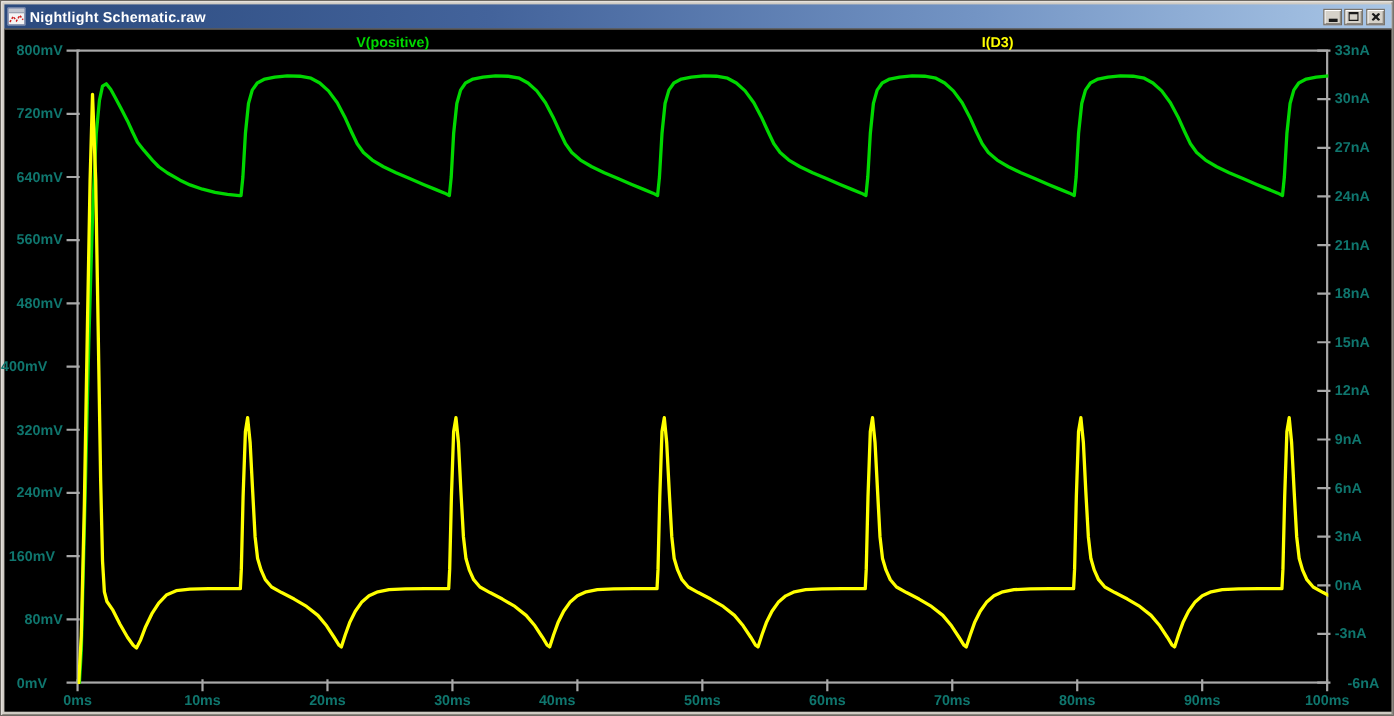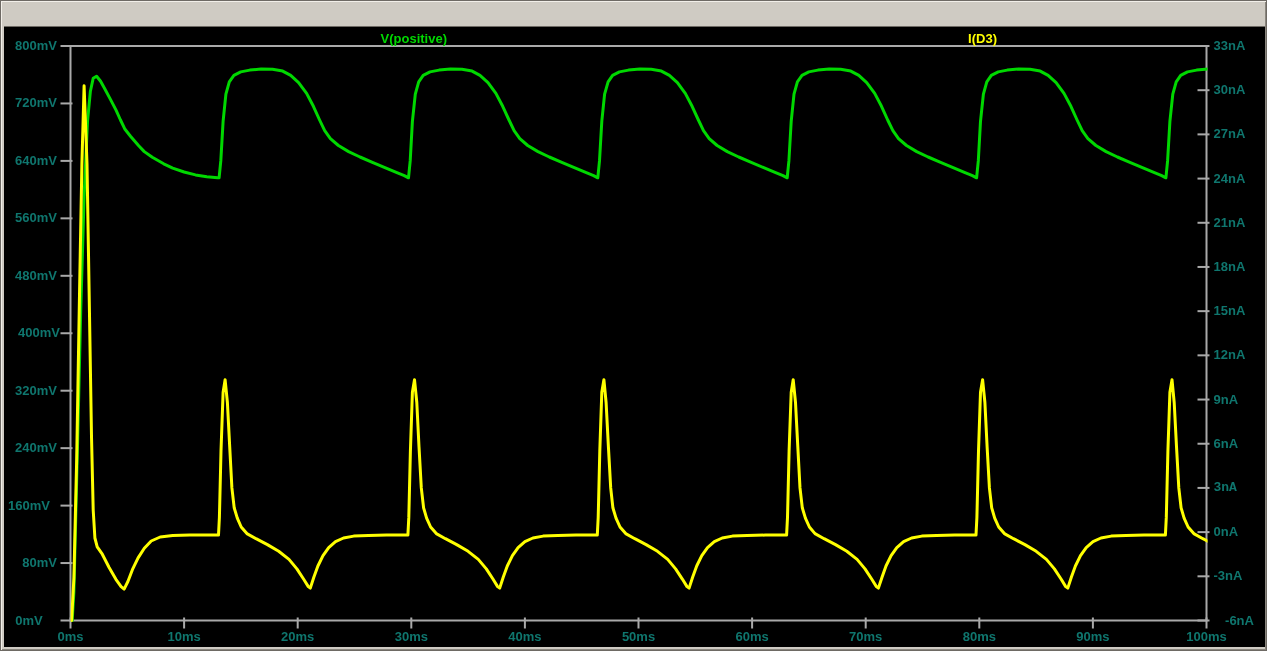--- a/index.html
+++ b/index.html
@@ -40,28 +40,48 @@
   .client{
     position:absolute;left:3px;top:25px;width:1261px;height:621px;
     background:#000;border-top:1px solid #6e6a64;
   }
   .client svg{position:absolute;left:0;top:0;}
   .tick-label{
     position:absolute;color:#0f766e;font-size:13px;font-weight:700;
     line-height:16px;white-space:nowrap;
   }
   .legend-label{
-    position:absolute;top:4px;width:180px;text-align:right;
+    position:absolute;top:4px;width:180px;text-align:center;
     font-size:13px;font-weight:700;line-height:15px;
   }
 </style>
 </head>
 <body>
 
 <div class="window">
+  <div class="titlebar">
+    <div class="app-icon">
+      <div class="bar"></div>
+      <svg width="14" height="16" viewBox="0 0 14 16">
+        <polyline points="1,12 4,7 7,11 10,6 13,10" fill="none" stroke="#d02020" stroke-width="1.4" stroke-dasharray="2 1.4"></polyline>
+      </svg>
+    </div>
+    <span class="title-text">Nightlight Schematic.raw</span>
+    <div class="win-buttons">
+      <div class="win-btn min" title="minimize">
+        <div class="glyph-min"></div>
+      </div>
+      <div class="win-btn max" title="maximize">
+        <div class="glyph-max"></div>
+      </div>
+      <div class="win-btn" title="close">
+        <span class="glyph-close">×</span>
+      </div>
+    </div>
+  </div>
 
   <div class="client" id="client">
     <svg id="plot" width="1261" height="621" viewBox="3 25 1261 621">
       <defs>
         <clipPath id="plotclip">
             <rect x="69.5" y="42" width="1137" height="578"></rect>
           </clipPath>
       </defs>
       <g id="axes-layer">
           <rect x="69.5" y="44" width="1136" height="574.5" fill="none" stroke="#a9a9a9" stroke-width="2"></rect>
@@ -107,45 +127,45 @@
           <polyline points="70.6,618.5 72.9,575.8 75.7,456.5 78.6,287.1 80.9,161.8 83.1,83.8 86.0,161.8 88.2,294.4 90.5,434.4 92.2,508.0 93.9,536.0 96.2,544.8 101.3,552.2 108.1,565.5 114.9,577.3 120.1,584.6 123.1,587.1 126.9,579.5 131.4,567.7 137.1,555.9 143.3,546.3 150.2,539.0 159.2,535.0 171.7,533.5 188.8,533.1 212.6,533.1 217.5,533.1 218.4,515.4 220.0,449.1 222.1,390.2 224.1,377.7 226.4,400.5 228.7,444.7 230.9,485.9 233.2,505.8 236.3,516.1 240.2,525.0 245.9,531.6 255.0,536.7 266.4,542.6 277.7,549.3 288.0,557.4 295.9,566.9 302.7,577.3 307.3,584.6 309.3,586.1 312.9,575.0 316.9,564.0 322.0,553.7 327.7,545.6 334.5,539.7 342.5,536.0 352.7,534.1 367.5,533.4 385.6,533.1 401.6,533.1 406.9,533.1 407.8,515.4 409.4,449.1 411.4,390.2 413.5,377.7 415.8,400.5 418.0,444.7 420.3,485.9 422.6,505.8 425.6,516.1 429.6,525.0 435.3,531.6 444.4,536.7 455.7,542.6 467.1,549.3 477.3,557.4 485.3,566.9 492.1,577.3 496.6,584.6 498.7,586.1 502.3,575.0 506.3,564.0 511.4,553.7 517.1,545.6 523.9,539.7 531.9,536.0 542.1,534.1 556.8,533.4 575.0,533.1 590.9,533.1 596.3,533.1 597.2,515.4 598.8,449.1 600.8,390.2 602.9,377.7 605.1,400.5 607.4,444.7 609.7,485.9 611.9,505.8 615.0,516.1 619.0,525.0 624.7,531.6 633.8,536.7 645.1,542.6 656.5,549.3 666.7,557.4 674.6,566.9 681.5,577.3 686.0,584.6 688.1,586.1 691.7,575.0 695.7,564.0 700.8,553.7 706.5,545.6 713.3,539.7 721.2,536.0 731.4,534.1 746.2,533.4 764.4,533.1 780.3,533.1 785.6,533.1 786.5,515.4 788.1,449.1 790.2,390.2 792.2,377.7 794.5,400.5 796.8,444.7 799.0,485.9 801.3,505.8 804.4,516.1 808.4,525.0 814.0,531.6 823.1,536.7 834.5,542.6 845.8,549.3 856.1,557.4 864.0,566.9 870.8,577.3 875.4,584.6 877.4,586.1 881.1,575.0 885.0,564.0 890.1,553.7 895.8,545.6 902.6,539.7 910.6,536.0 920.8,534.1 935.6,533.4 953.8,533.1 969.7,533.1 975.0,533.1 975.9,515.4 977.5,449.1 979.5,390.2 981.6,377.7 983.9,400.5 986.1,444.7 988.4,485.9 990.7,505.8 993.7,516.1 997.7,525.0 1003.4,531.6 1012.5,536.7 1023.9,542.6 1035.2,549.3 1045.4,557.4 1053.4,566.9 1060.2,577.3 1064.7,584.6 1066.8,586.1 1070.4,575.0 1074.4,564.0 1079.5,553.7 1085.2,545.6 1092.0,539.7 1100.0,536.0 1110.2,534.1 1125.0,533.4 1143.1,533.1 1159.0,533.1 1164.4,533.1 1165.3,515.4 1166.9,449.1 1168.9,390.2 1171.0,377.7 1173.2,400.5 1175.5,444.7 1177.8,485.9 1180.1,505.8 1183.1,516.1 1187.1,525.0 1192.8,531.6 1201.9,536.7 1213.2,542.6" fill="none" stroke="#ffff00" stroke-width="3" stroke-linejoin="round" stroke-linecap="round"></polyline>
         </g>
     </svg>
     <span class="legend-label" id="legend-0" style="color: rgb(0, 216, 0); left: 263px;">V(positive)</span>
     <span class="legend-label" id="legend-1" style="color: rgb(255, 255, 0); left: 813px;">I(D3)</span>
   <span class="tick-label" style="left: -3px; top: 11px; width: 56px; text-align: right;">800mV</span>
       <span class="tick-label" style="left: -3px; top: 68.45px; width: 56px; text-align: right;">720mV</span>
       <span class="tick-label" style="left: -3px; top: 125.9px; width: 56px; text-align: right;">640mV</span>
       <span class="tick-label" style="left: -3px; top: 183.35px; width: 56px; text-align: right;">560mV</span>
       <span class="tick-label" style="left: -3px; top: 240.8px; width: 56px; text-align: right;">480mV</span>
-      <span class="tick-label" style="left: -3px; top: 298.25px; width: 56px; text-align: center; margin-left: 10px;">400mV</span>
+      <span class="tick-label" style="left: -3px; top: 298.25px; width: 56px; text-align: left;">400mV</span>
       <span class="tick-label" style="left: -3px; top: 355.7px; width: 56px; text-align: right;">320mV</span>
       <span class="tick-label" style="left: -3px; top: 413.15px; width: 56px; text-align: right;">240mV</span>
       <span class="tick-label" style="left: -3px; top: 470.6px; width: 56px; text-align: center;">160mV</span>
       <span class="tick-label" style="left: -3px; top: 528.05px; width: 56px; text-align: right;">80mV</span>
       <span class="tick-label" style="left: -3px; top: 585.5px; width: 56px; text-align: center;">0mV</span>
       <span class="tick-label" style="left: 1209.5px; top: 11px; width: 52px; text-align: left;">33nA</span>
       <span class="tick-label" style="left: 1209.5px; top: 55.1923px; width: 52px; text-align: left;">30nA</span>
       <span class="tick-label" style="left: 1209.5px; top: 99.3846px; width: 52px; text-align: left;">27nA</span>
       <span class="tick-label" style="left: 1209.5px; top: 143.577px; width: 52px; text-align: left;">24nA</span>
       <span class="tick-label" style="left: 1209.5px; top: 187.769px; width: 52px; text-align: left;">21nA</span>
       <span class="tick-label" style="left: 1209.5px; top: 231.962px; width: 52px; text-align: left;">18nA</span>
       <span class="tick-label" style="left: 1209.5px; top: 276.154px; width: 52px; text-align: left;">15nA</span>
       <span class="tick-label" style="left: 1209.5px; top: 320.346px; width: 52px; text-align: left;">12nA</span>
       <span class="tick-label" style="left: 1209.5px; top: 364.538px; width: 52px; text-align: left;">9nA</span>
       <span class="tick-label" style="left: 1209.5px; top: 408.731px; width: 52px; text-align: left;">6nA</span>
-      <span class="tick-label" style="left: 1209.5px; top: 452.923px; width: 52px; text-align: left; font-family: Liberation Mono, monospace;">3nA</span>
+      <span class="tick-label" style="left: 1209.5px; top: 452.923px; width: 52px; text-align: left;">3nA</span>
       <span class="tick-label" style="left: 1209.5px; top: 497.115px; width: 56px; text-align: left;">0nA</span>
       <span class="tick-label" style="left: 1209.5px; top: 541.308px; width: 52px; text-align: left;">-3nA</span>
       <span class="tick-label" style="left: 1209.5px; top: 585.5px; width: 52px; text-align: center;">-6nA</span>
       <span class="tick-label" style="left: 31.5px; top: 601.5px; width: 70px; text-align: center;">0ms</span>
       <span class="tick-label" style="left: 145.1px; top: 601.5px; width: 70px; text-align: center;">10ms</span>
       <span class="tick-label" style="left: 258.7px; top: 601.5px; width: 70px; text-align: center;">20ms</span>
       <span class="tick-label" style="left: 372.3px; top: 601.5px; width: 70px; text-align: center;">30ms</span>
-      <span class="tick-label" style="left: 485.9px; top: 601.5px; width: 70px; text-align: center;">40ms</span>
+      <span class="tick-label" style="left: 485.9px; top: 601.5px; width: 70px; text-align: left;">40ms</span>
       <span class="tick-label" style="left: 599.5px; top: 601.5px; width: 70px; text-align: center;">50ms</span>
       <span class="tick-label" style="left: 713.1px; top: 601.5px; width: 70px; text-align: center;">60ms</span>
       <span class="tick-label" style="left: 826.7px; top: 601.5px; width: 70px; text-align: center;">70ms</span>
       <span class="tick-label" style="left: 940.3px; top: 601.5px; width: 70px; text-align: center;">80ms</span>
       <span class="tick-label" style="left: 1053.9px; top: 601.5px; width: 70px; text-align: center;">90ms</span>
       <span class="tick-label" style="left: 1167.5px; top: 601.5px; width: 70px; text-align: center;">100ms</span>
     </div>
 </div>
 
 </body></html>

